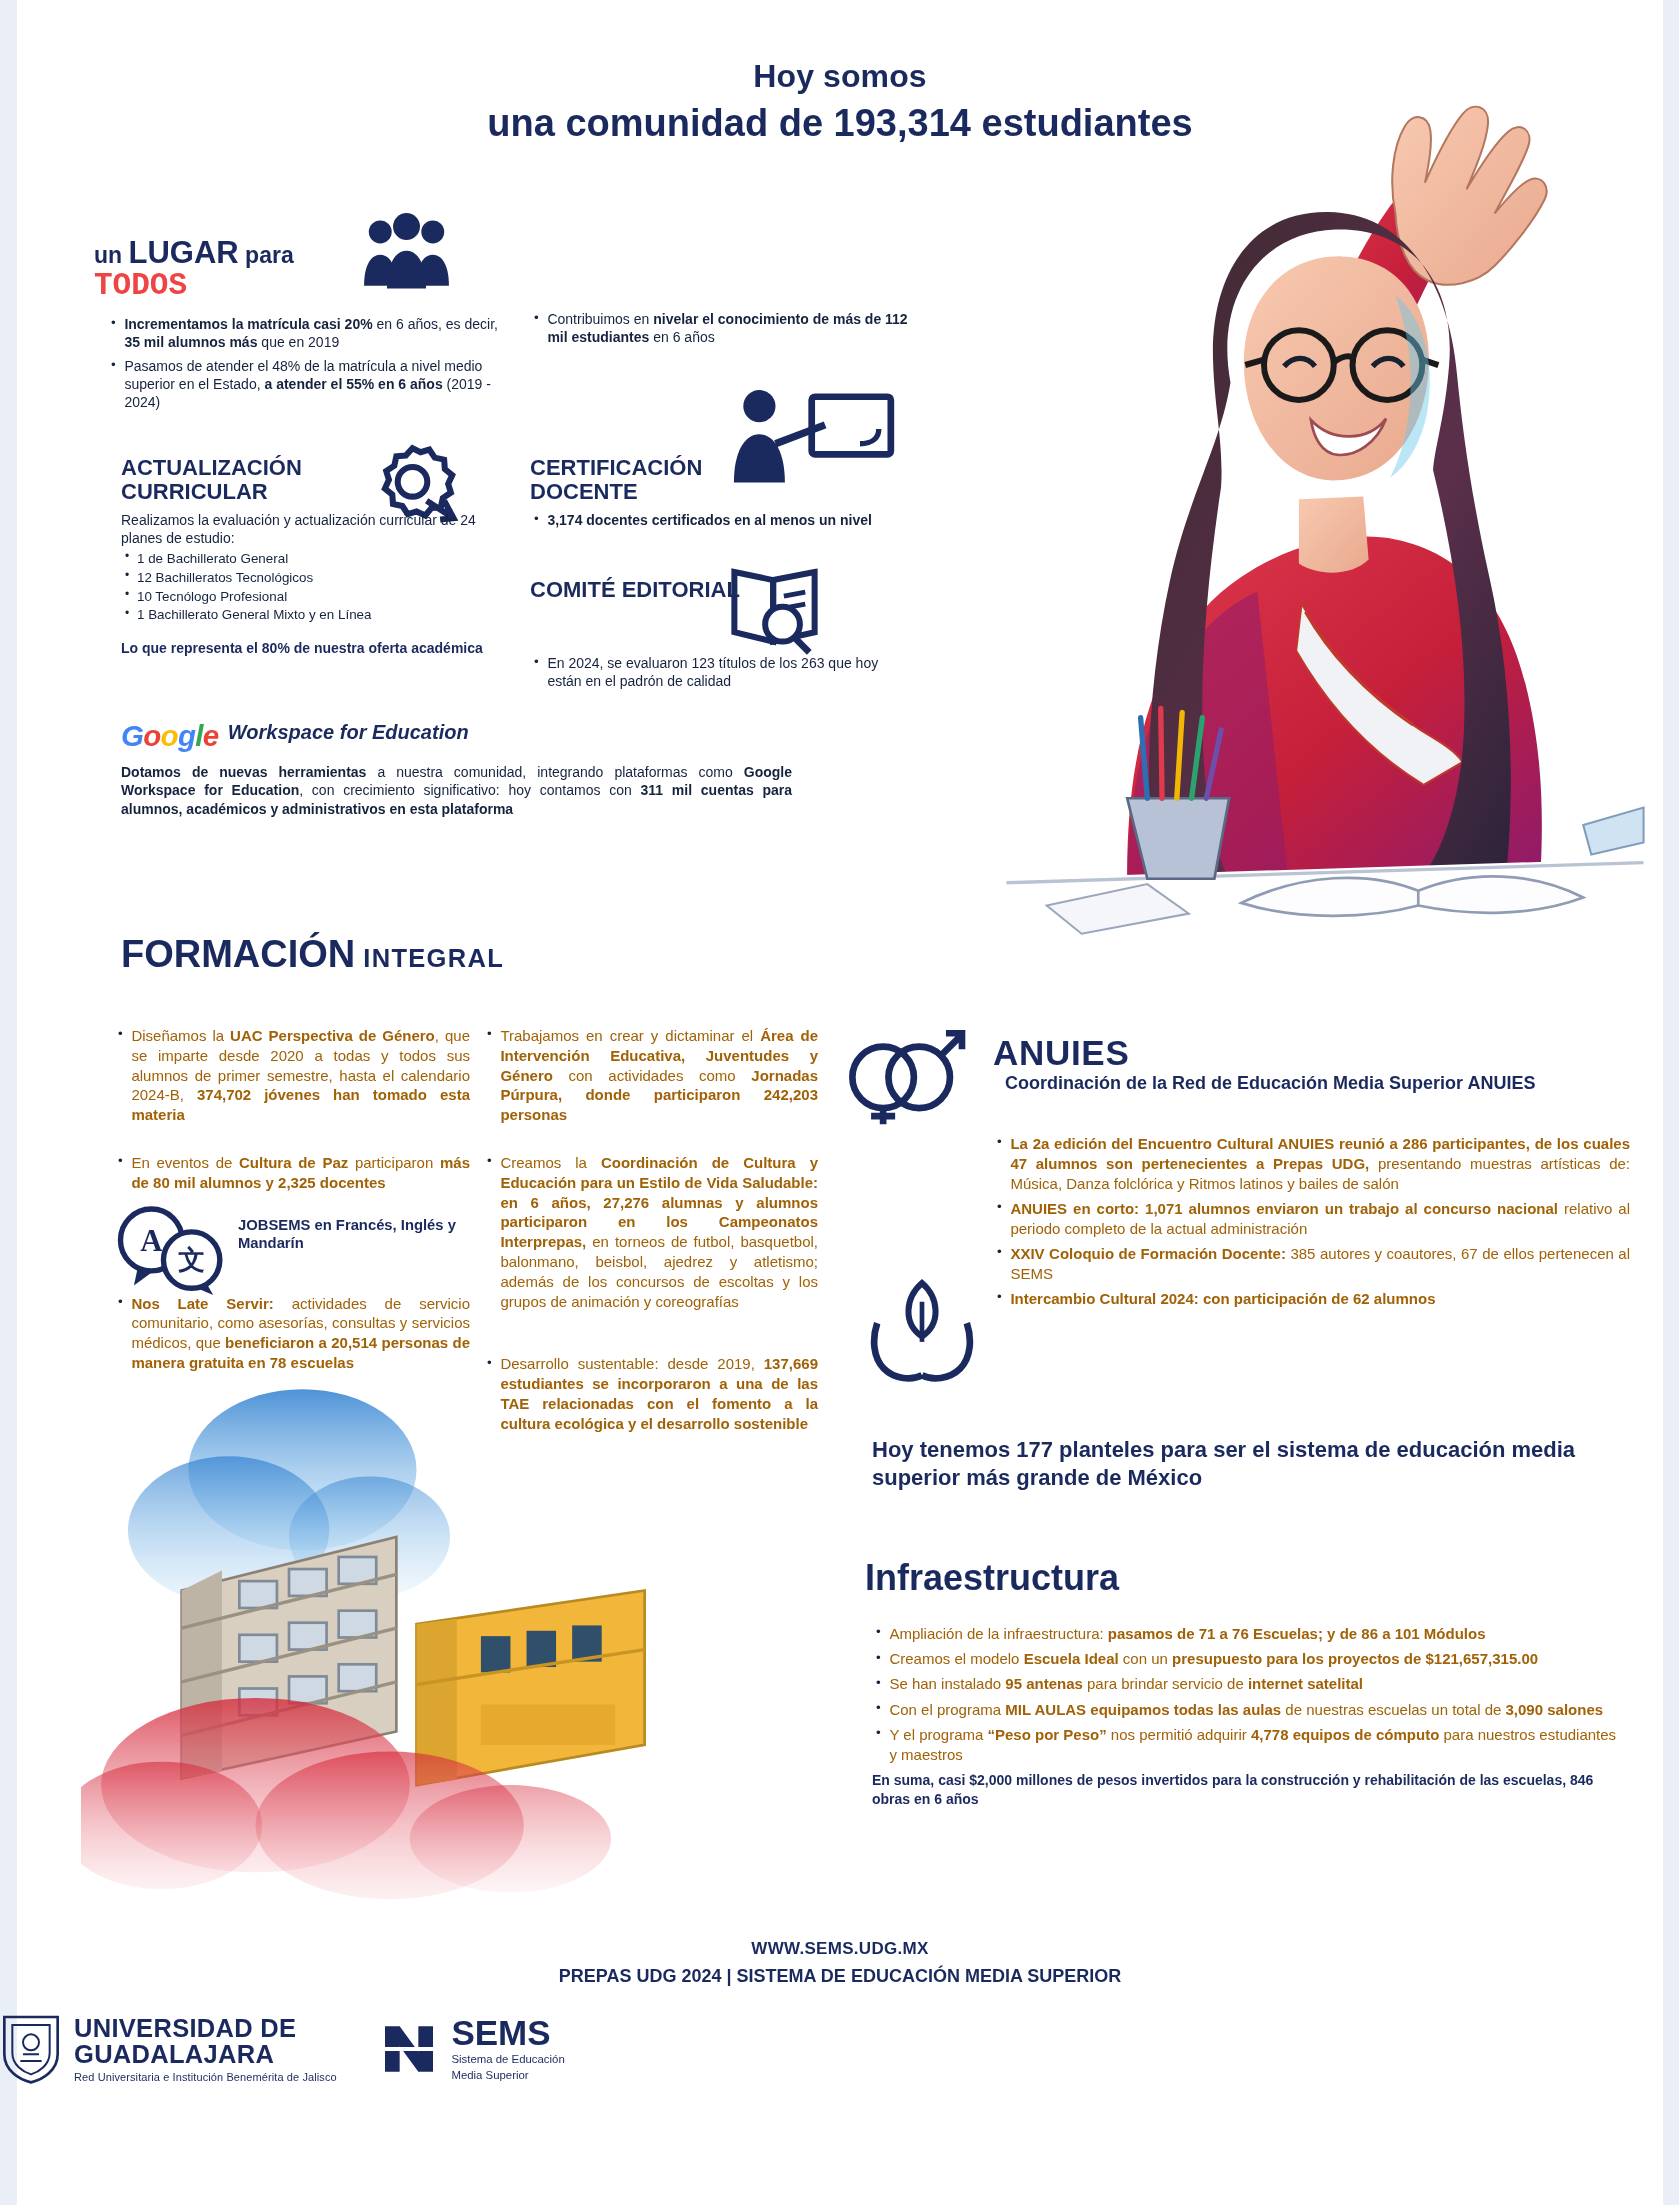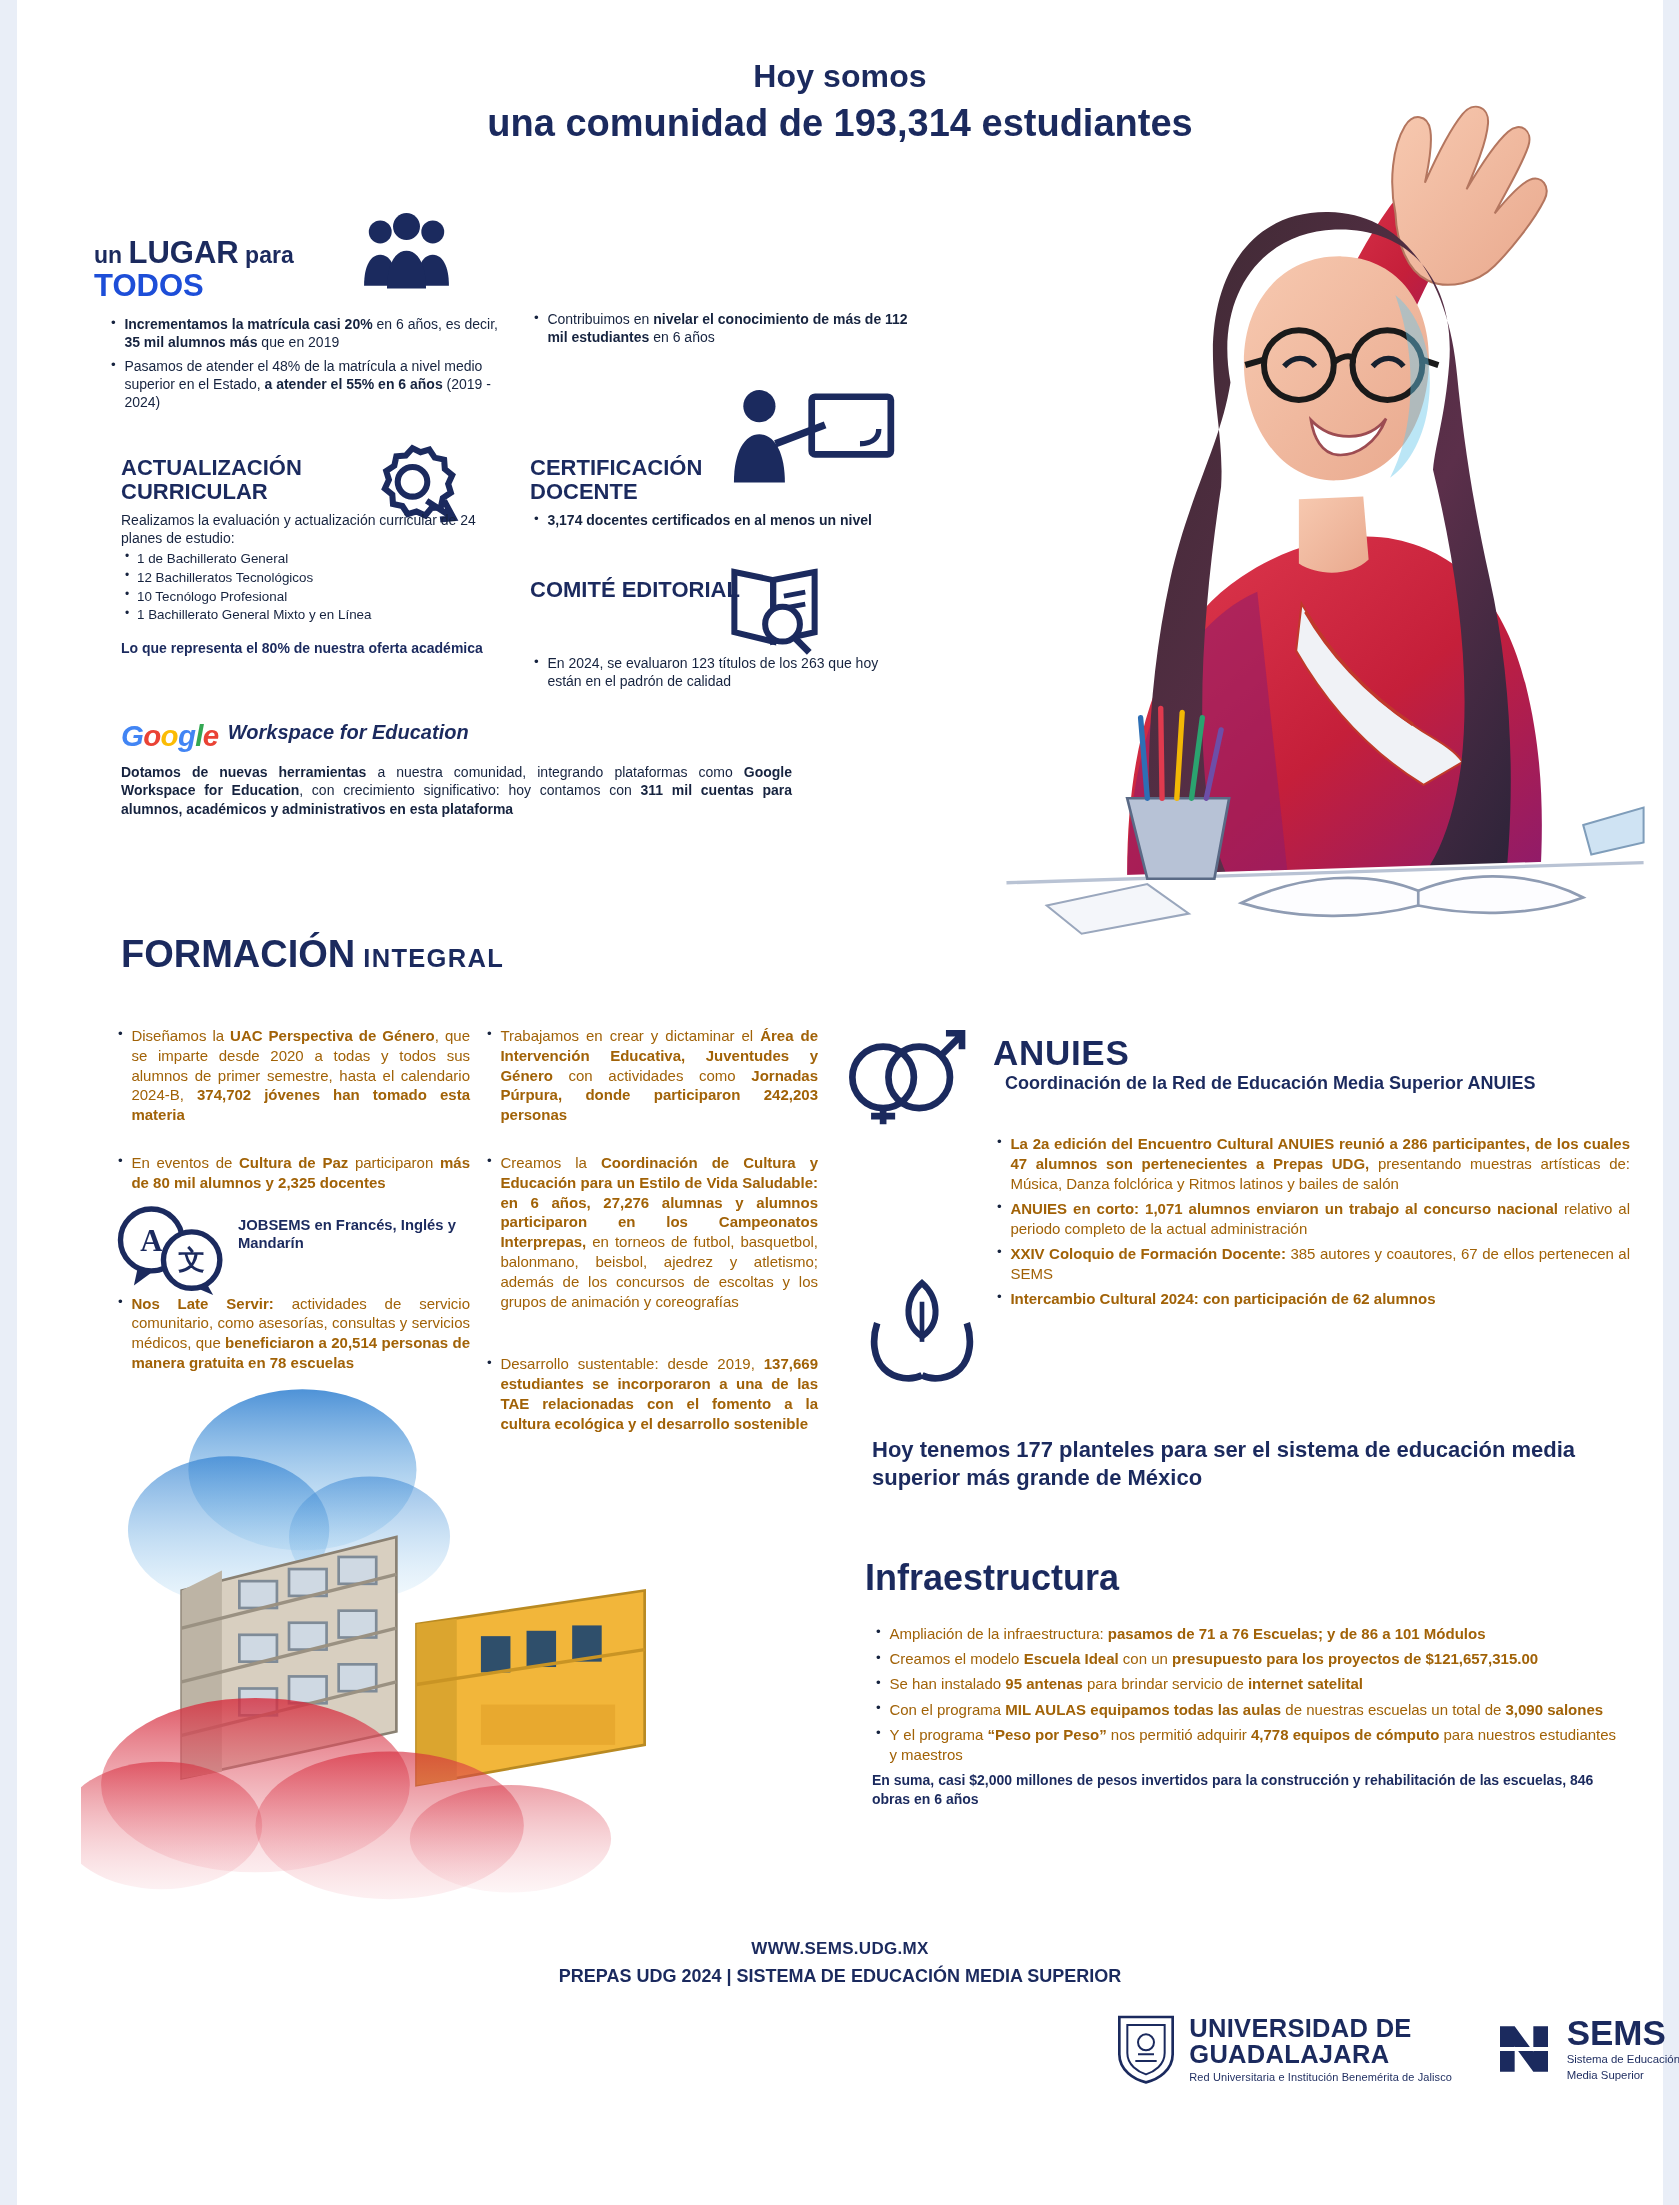--- a/index.html
+++ b/index.html
@@ -29,21 +29,21 @@
   ul.sub{margin:2.7px 0 0 0;padding:0;list-style:none;}
   ul.sub>li{position:relative;padding-left:16px;margin-bottom:1.3px;font-size:13.4px;}
   ul.sub>li:before{content:"•";position:absolute;left:4px;top:-0.7px;color:#16233f;font-size:12px;}
 
   .just{text-align:justify;}
 
   
   #lugar-title{left:94px;top:235px;width:282px;}
   #lugar-title .line1{font-size:23px;font-weight:700;color:#1b2a5e;}
   #lugar-title .line1 .big{font-size:31px;font-weight:800;}
-  #lugar-title .line2{font-size:31px;font-weight:800;color:#1d4ed8;margin-top:-2.7px;}
+  #lugar-title .line2{font-size:31px;font-weight:800;color:#ef4444;margin-top:-2.7px;font-family:Liberation Mono, monospace;}
 
   #lugar-list{left:107px;top:315px;width:403px;}
 
   
   #actu-title{left:121px;top:456px;width:282px;font-size:22px;font-weight:800;line-height:1.08;}
   #actu-body{left:121px;top:511px;width:376px;}
   #actu-foot{left:121px;top:639px;width:376px;font-size:14px;font-weight:700;line-height:1.3;}
 
   
   #base-title{left:530px;top:221px;width:282px;}
@@ -96,21 +96,21 @@
   
   #infra-title{left:865px;top:1557px;font-size:36px;font-weight:800;color:#1b2a5e;}
   #infra-list{left:872px;top:1624px;width:745px;}
   #infra-foot{left:872px;top:1771px;width:745px;font-size:14px;font-weight:700;line-height:1.35;}
 
   
   #footer{left:0;top:1939px;width:1680px;text-align:center;}
   #footer .url{font-size:17px;font-weight:600;color:#1b2a5e;letter-spacing:0.3px;}
   #footer .line{font-size:18px;font-weight:800;color:#1b2a5e;margin-top:6.7px;}
 
-  #logos{position:absolute;left:0;top:2013px;width:1680px;display:flex;justify-content:flex-end;align-items:center;gap:40px;}
+  #logos{position:absolute;left:0;top:2013px;width:1680px;display:flex;justify-content:flex-start;align-items:center;gap:40px;}
   .udg{display:flex;align-items:center;gap:12px;}
   .udg-shield{width:62px;height:72px;}
   .udg-txt .t1{font-size:25.5px;font-weight:700;color:#1b2a5e;line-height:1.02;letter-spacing:0.3px;}
   .udg-txt .t2{font-size:11px;color:#1b2a5e;margin-top:4px;letter-spacing:0.1px;}
   .sems{display:flex;align-items:center;gap:10.7px;}
   .sems-txt .s1{font-size:35px;font-weight:800;color:#1b2a5e;line-height:1;}
   .sems-txt .s2{font-size:11.4px;color:#1b2a5e;line-height:1.2;margin-top:2.7px;}
 
   
   #girl{position:absolute;left:926px;top:94px;width:731px;height:872px;}

